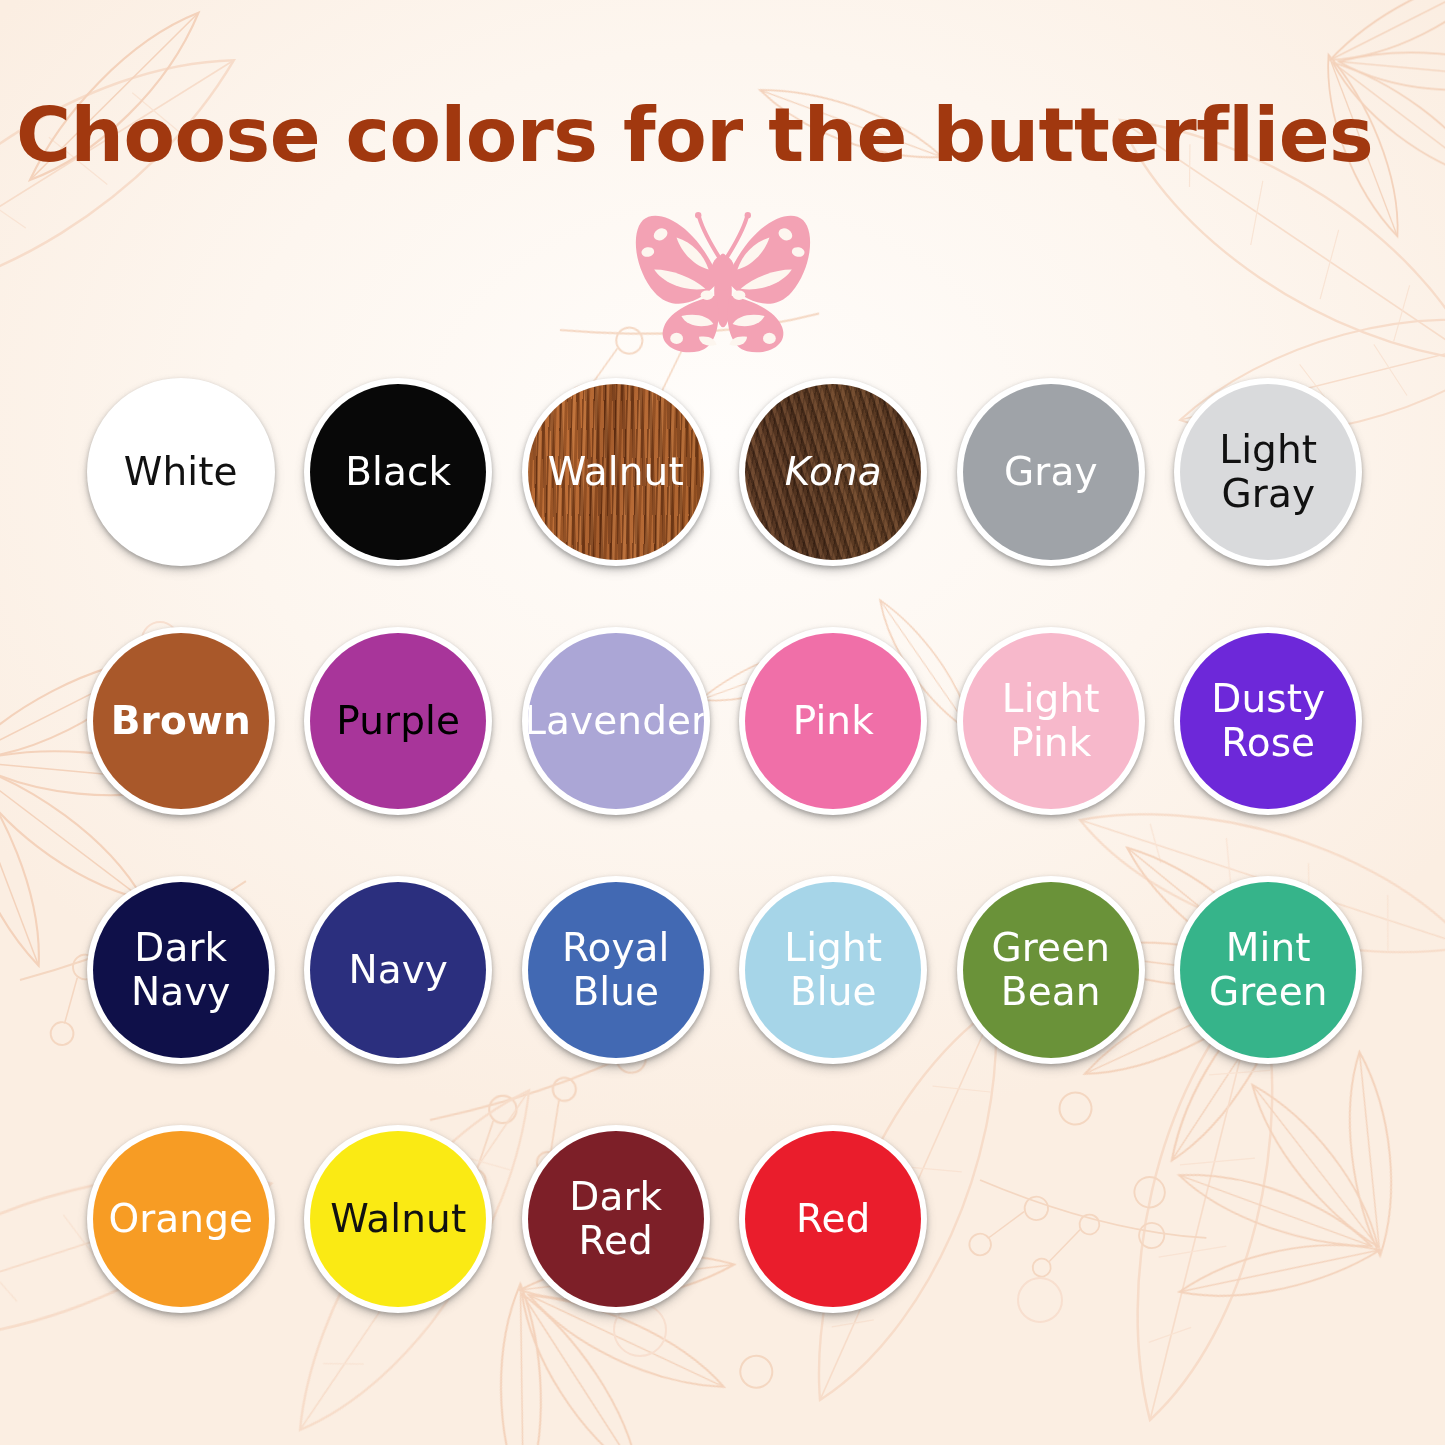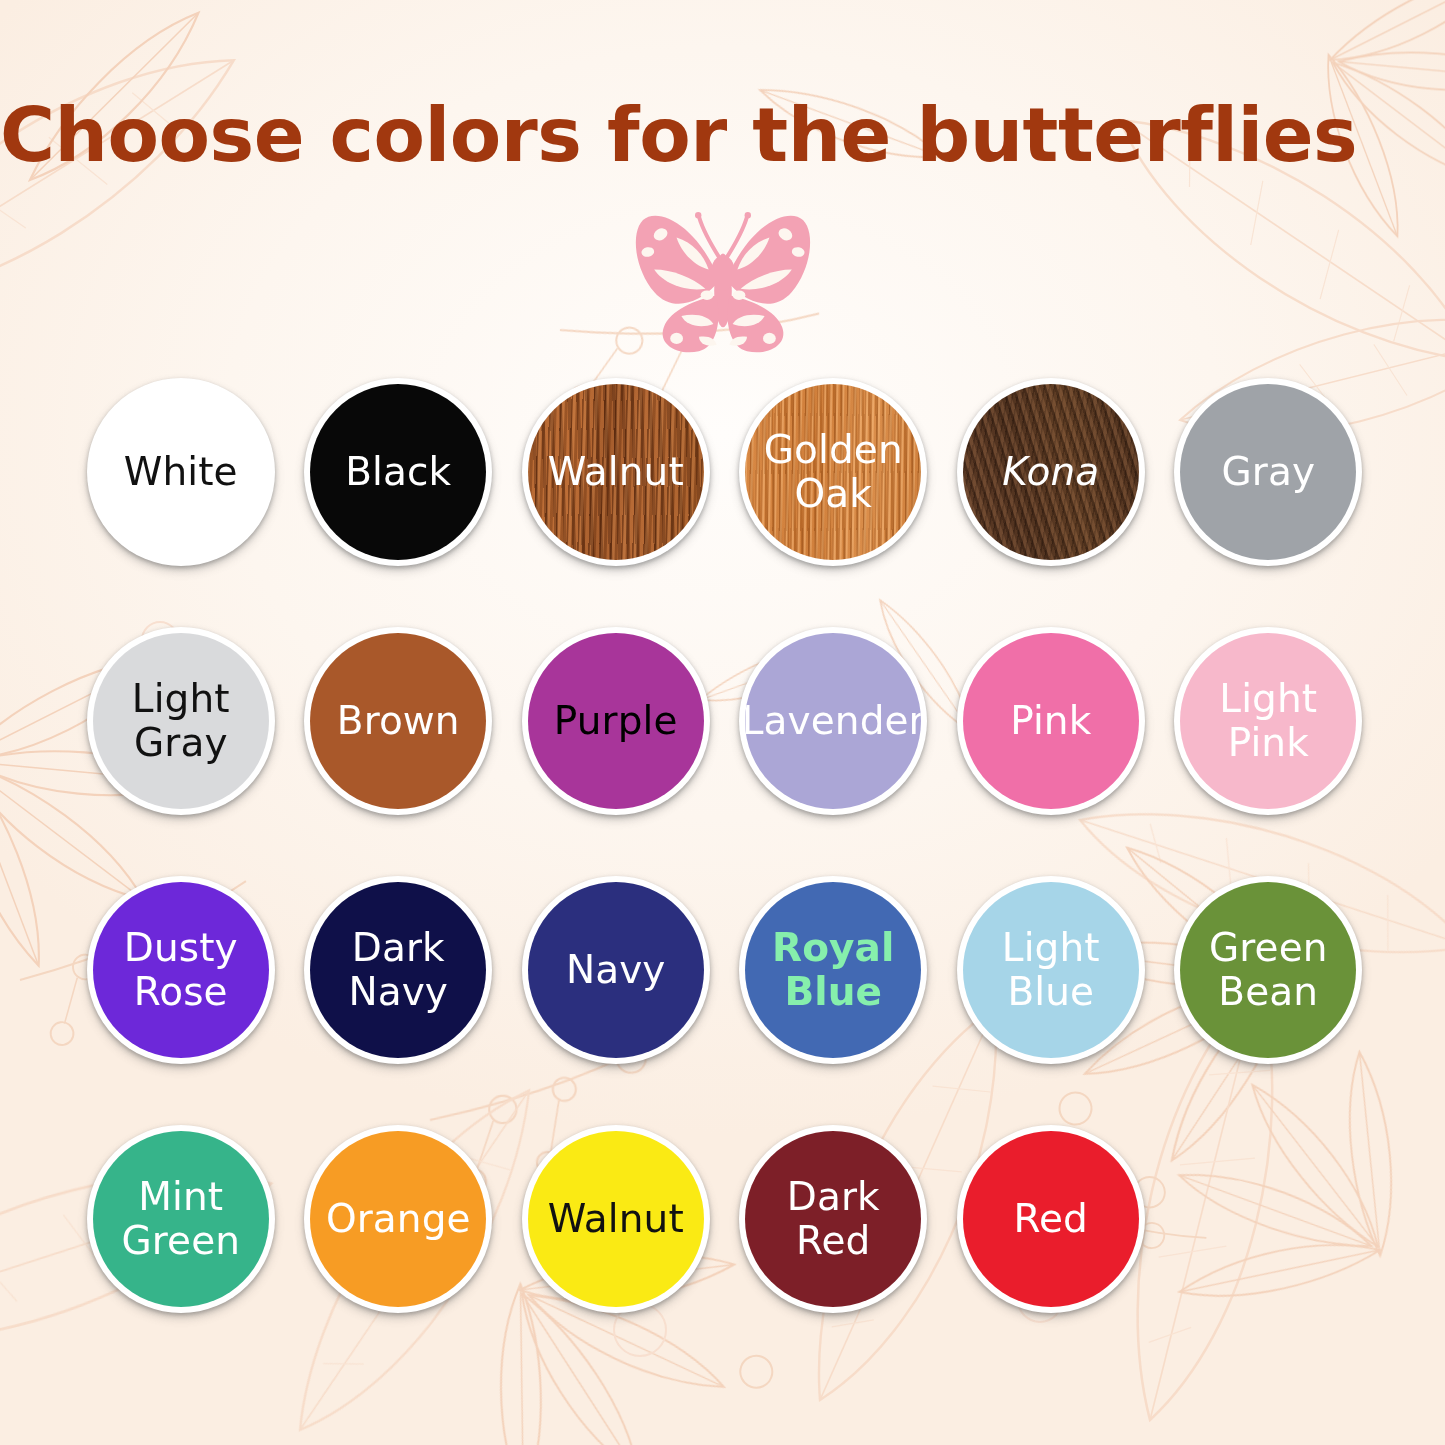--- a/index.html
+++ b/index.html
@@ -30,21 +30,21 @@
     width: 1445px;
     height: 1445px;
     pointer-events: none;
     z-index: 0;
   }
 
   
   #title-area {
     position: absolute;
     top: 96px;
-    left: 0;
+    left: 16px;
     width: 1168px;
     text-align: center;
     z-index: 3;
   }
   #page-title {
     margin: 0;
     font-family: "DejaVu Sans", sans-serif;
     font-weight: bold;
     font-size: 75px;
     letter-spacing: -0.5px;
@@ -296,41 +296,36 @@
         <div class="swatch-fill" style="background: rgb(8, 8, 8);">
           <span class="swatch-label" style="color: rgb(255, 255, 255);">Black</span>
         </div>
       </div>
       <div class="swatch">
         <div class="swatch-fill wood-walnut">
           <span class="swatch-label" style="color: rgb(255, 255, 255);">Walnut</span>
         </div>
       </div>
       <div class="swatch">
-        <div class="swatch-fill wood-oak">
-          <span class="swatch-label" style="color: rgb(255, 255, 255);"><span>Golden</span><br><span>Oak</span></span>
-        </div>
-      </div>
-      <div class="swatch">
         <div class="swatch-fill wood-kona">
           <span class="swatch-label" style="color: rgb(255, 255, 255);">Kona</span>
         </div>
       </div>
       <div class="swatch">
         <div class="swatch-fill" style="background: rgb(159, 163, 168);">
           <span class="swatch-label" style="color: rgb(255, 255, 255);">Gray</span>
         </div>
       </div>
       <div class="swatch">
         <div class="swatch-fill" style="background: rgb(217, 218, 220);">
           <span class="swatch-label" style="color: rgb(17, 17, 17);"><span>Light</span><br><span>Gray</span></span>
         </div>
       </div>
       <div class="swatch">
-        <div class="swatch-fill" style="background: rgb(169, 88, 42);">
+        <div class="swatch-fill" style="background: rgb(169, 88, 42); font-weight: bold;">
           <span class="swatch-label" style="color: rgb(255, 255, 255);">Brown</span>
         </div>
       </div>
       <div class="swatch">
         <div class="swatch-fill" style="background: rgb(168, 53, 154);">
           <span class="swatch-label" style="color: #000000;">Purple</span>
         </div>
       </div>
       <div class="swatch">
         <div class="swatch-fill" style="background: rgb(171, 166, 214);">
@@ -357,21 +352,21 @@
           <span class="swatch-label" style="color: rgb(255, 255, 255);"><span>Dark</span><br><span>Navy</span></span>
         </div>
       </div>
       <div class="swatch">
         <div class="swatch-fill" style="background: rgb(43, 47, 126);">
           <span class="swatch-label" style="color: rgb(255, 255, 255);">Navy</span>
         </div>
       </div>
       <div class="swatch">
         <div class="swatch-fill" style="background: rgb(66, 105, 179);">
-          <span class="swatch-label" style="color: #86efac; font-weight: bold;"><span>Royal</span><br><span>Blue</span></span>
+          <span class="swatch-label" style="color: #ffffff;"><span>Royal</span><br><span>Blue</span></span>
         </div>
       </div>
       <div class="swatch">
         <div class="swatch-fill" style="background: rgb(166, 213, 232);">
           <span class="swatch-label" style="color: rgb(255, 255, 255);"><span>Light</span><br><span>Blue</span></span>
         </div>
       </div>
       <div class="swatch">
         <div class="swatch-fill" style="background: rgb(106, 146, 57);">
           <span class="swatch-label" style="color: rgb(255, 255, 255);"><span>Green</span><br><span>Bean</span></span>

